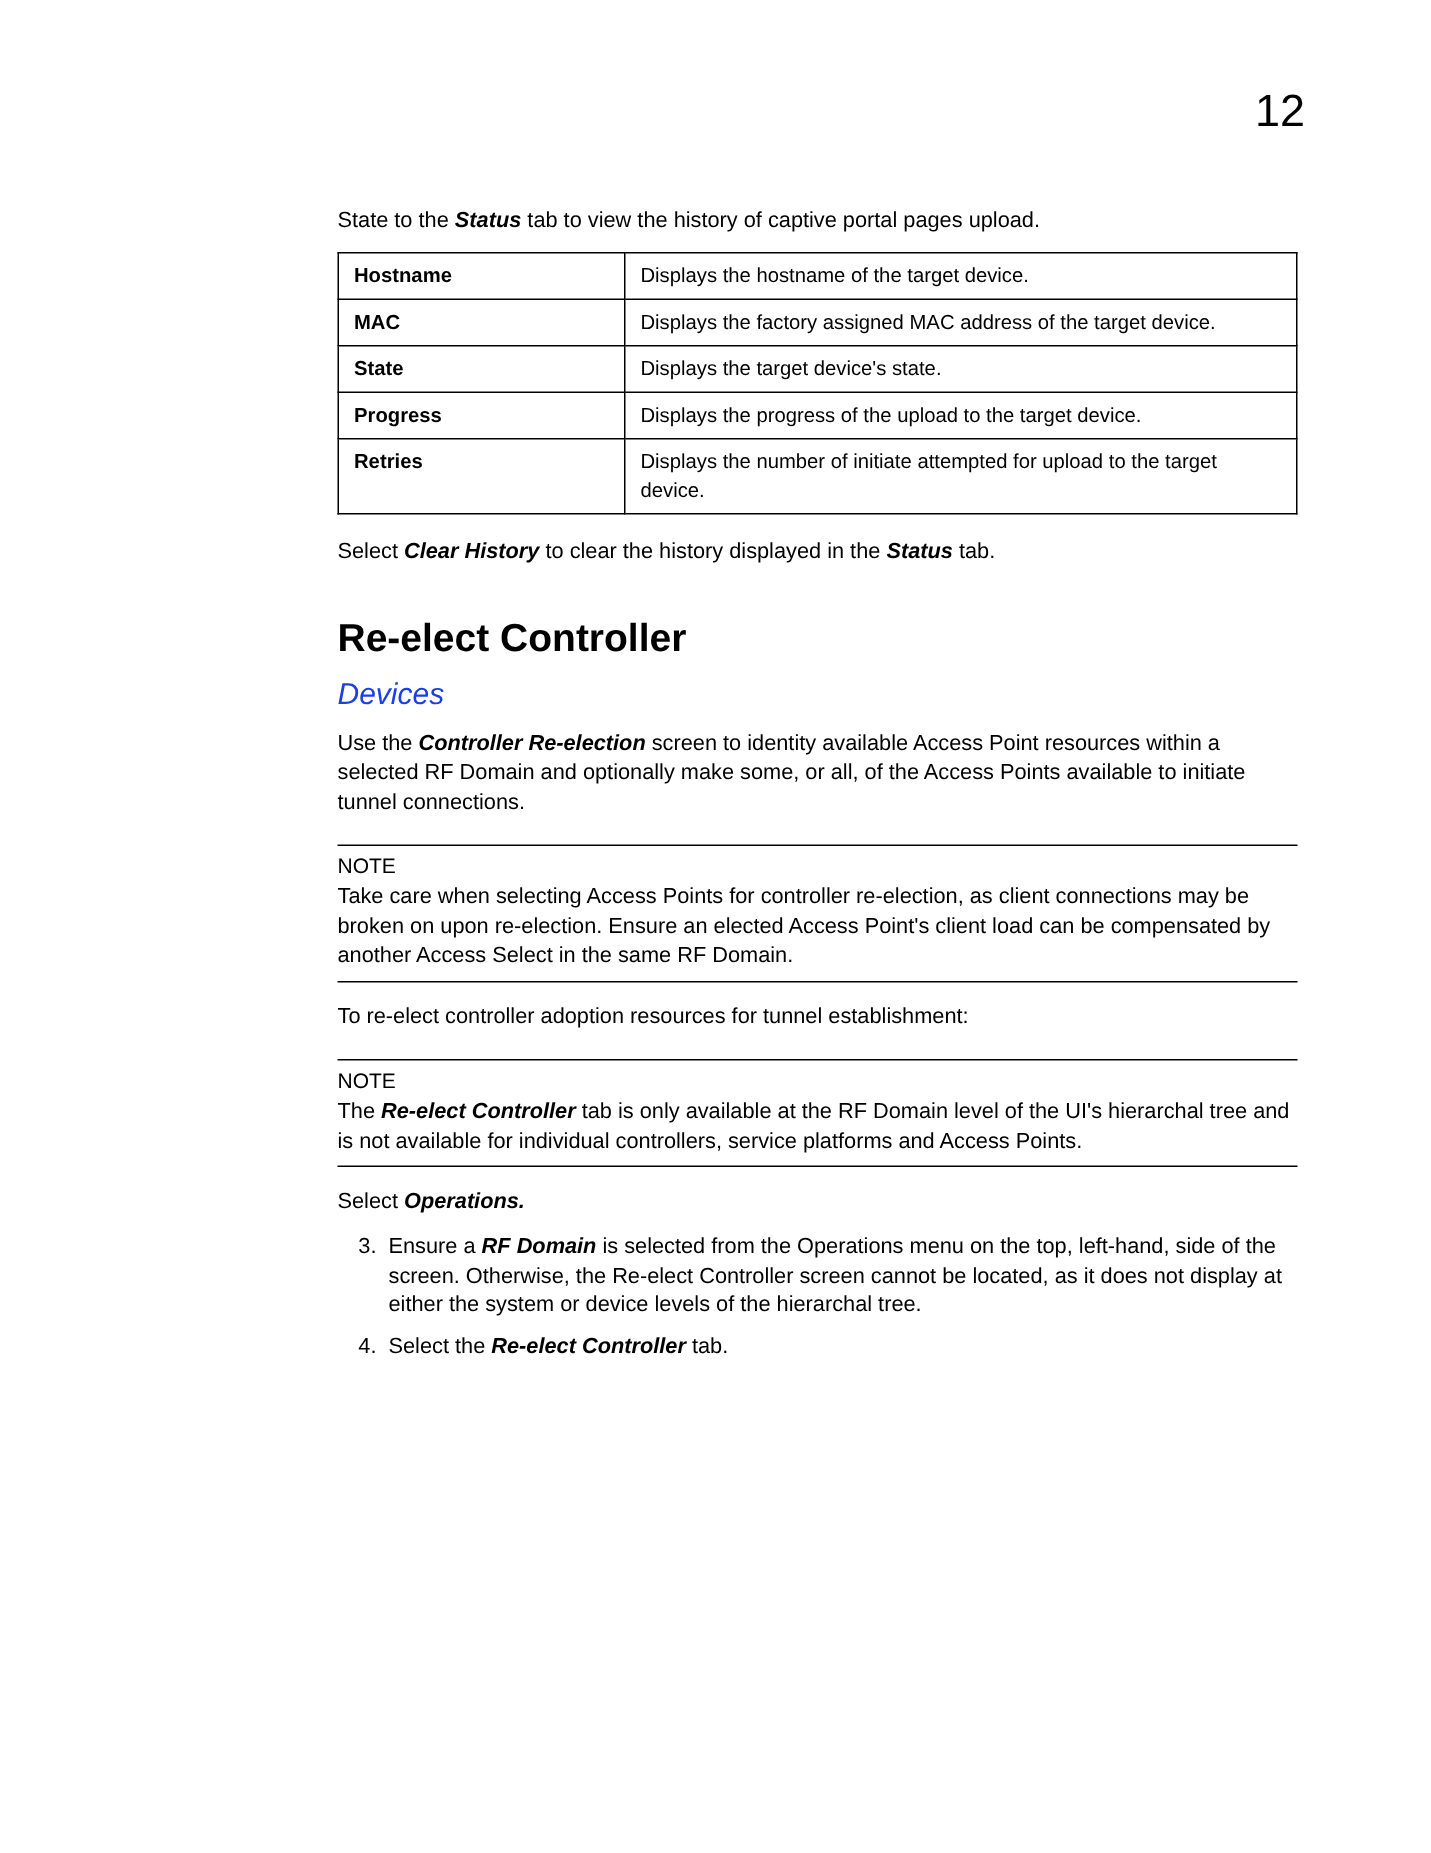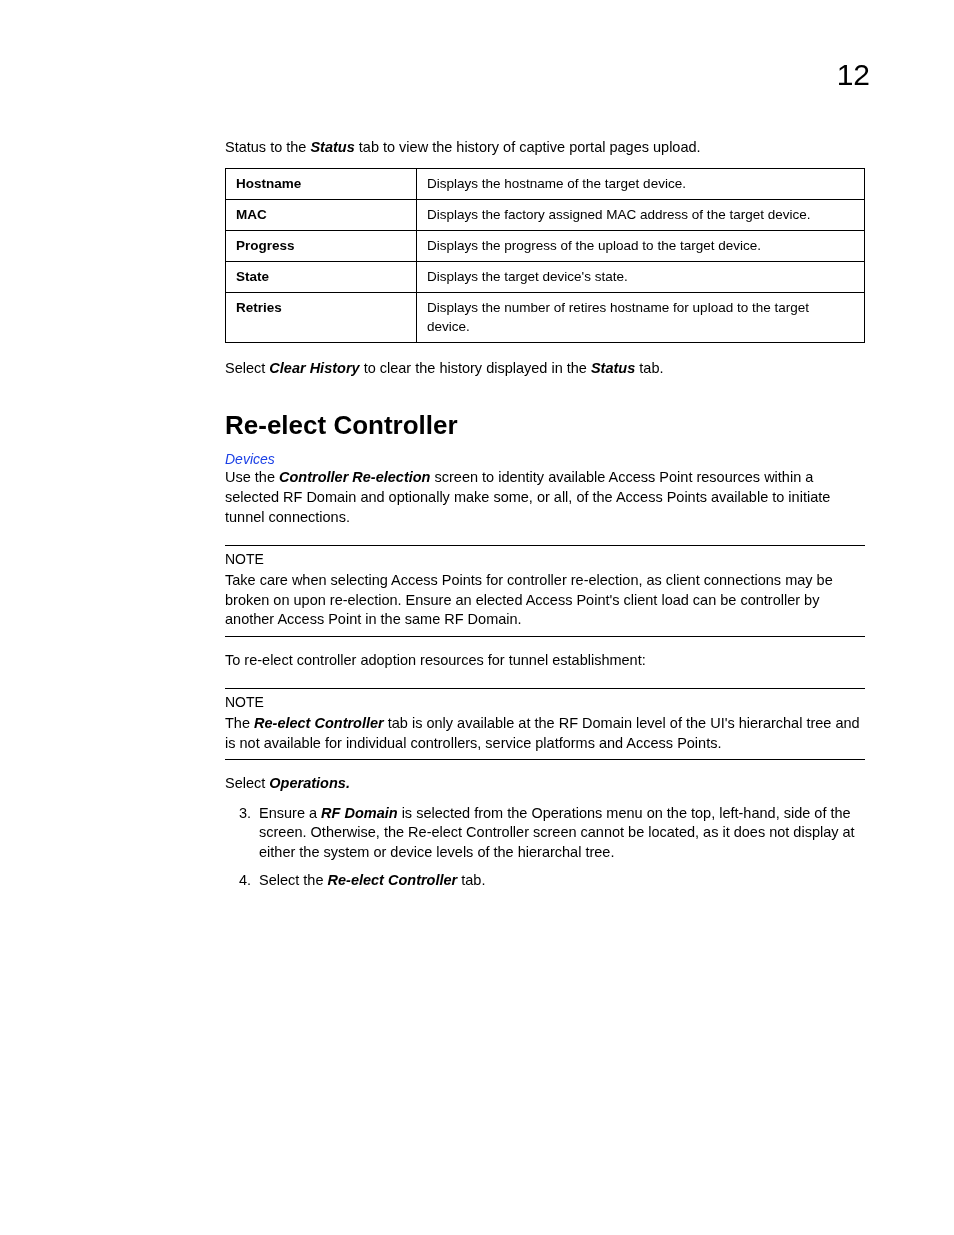--- a/index.html
+++ b/index.html
@@ -55,21 +55,22 @@
     font-family: "Arial Narrow", Arial, Helvetica, sans-serif;
     font-stretch: condensed;
     font-weight: 600;
     font-size: 26px;
     margin: 30px 0 6px 0;
     letter-spacing: 0;
   }
   .devices-link {
     color: #1a3fe6;
     font-style: italic;
-    font-size: 14px;
+    font-size: 20px;
+    margin-bottom: 10px;
   }
   .note-block {
     border-top: 1.5px solid #000;
     border-bottom: 1.5px solid #000;
     padding: 4px 0 6px 0;
     margin: 18px 0 14px 0;
   }
   .note-label {
     font-weight: 400;
     font-size: 14px;
@@ -91,63 +92,63 @@
 </head>
 <body>
 
 <div class="page">
 
   <div class="page-number">12</div>
 
   <div class="content">
 
     <p class="para">
-      <span>Status to the </span><span class="bold">Status</span><span> tab to view the history of captive portal pages upload.</span>
+      <span>State to the </span><span class="bold">Status</span><span> tab to view the history of captive portal pages upload.</span>
     </p>
 
     <table class="desc">
       <tbody>
           <tr>
         <td class="key">Hostname</td>
         <td>Displays the hostname of the target device.</td>
       </tr>
       <tr>
         <td class="key">MAC</td>
         <td>Displays the factory assigned MAC address of the target device.</td>
       </tr>
       <tr>
+        <td class="key">State</td>
+        <td>Displays the target device's state.</td>
+      </tr>
+      <tr>
         <td class="key">Progress</td>
         <td>Displays the progress of the upload to the target device.</td>
       </tr>
       <tr>
-        <td class="key">State</td>
-        <td>Displays the target device's state.</td>
-      </tr>
-      <tr>
         <td class="key">Retries</td>
-        <td>Displays the number of retires hostname for upload to the target device.</td>
+        <td>Displays the number of initiate attempted for upload to the target device.</td>
       </tr>
     </tbody>
       </table>
 
     <p class="para">
       <span>Select </span><span class="bold">Clear History</span><span> to clear the history displayed in the </span><span class="bold">Status</span><span> tab.</span>
     </p>
 
     <h2 class="section">Re-elect Controller</h2>
 
     <div class="devices-link">Devices</div>
 
     <p class="para">
       <span>Use the </span><span class="bold">Controller Re-election</span><span> screen to identity available Access Point resources within a selected RF Domain and optionally make some, or all, of the Access Points available to initiate tunnel connections.</span>
     </p>
 
     <div class="note-block">
       <div class="note-label">NOTE</div>
-      <div class="note-text">Take care when selecting Access Points for controller re-election, as client connections may be broken on upon re-election. Ensure an elected Access Point's client load can be controller by another Access Point in the same RF Domain.</div>
+      <div class="note-text">Take care when selecting Access Points for controller re-election, as client connections may be broken on upon re-election. Ensure an elected Access Point's client load can be compensated by another Access Select in the same RF Domain.</div>
     </div>
 
     <p class="para">To re-elect controller adoption resources for tunnel establishment:</p>
 
     <div class="note-block">
       <div class="note-label">NOTE</div>
       <div class="note-text">
         <span>The </span><span class="bold">Re-elect Controller</span><span> tab is only available at the RF Domain level of the UI's hierarchal tree and is not available for individual controllers, service platforms and Access Points.</span>
       </div>
     </div>

